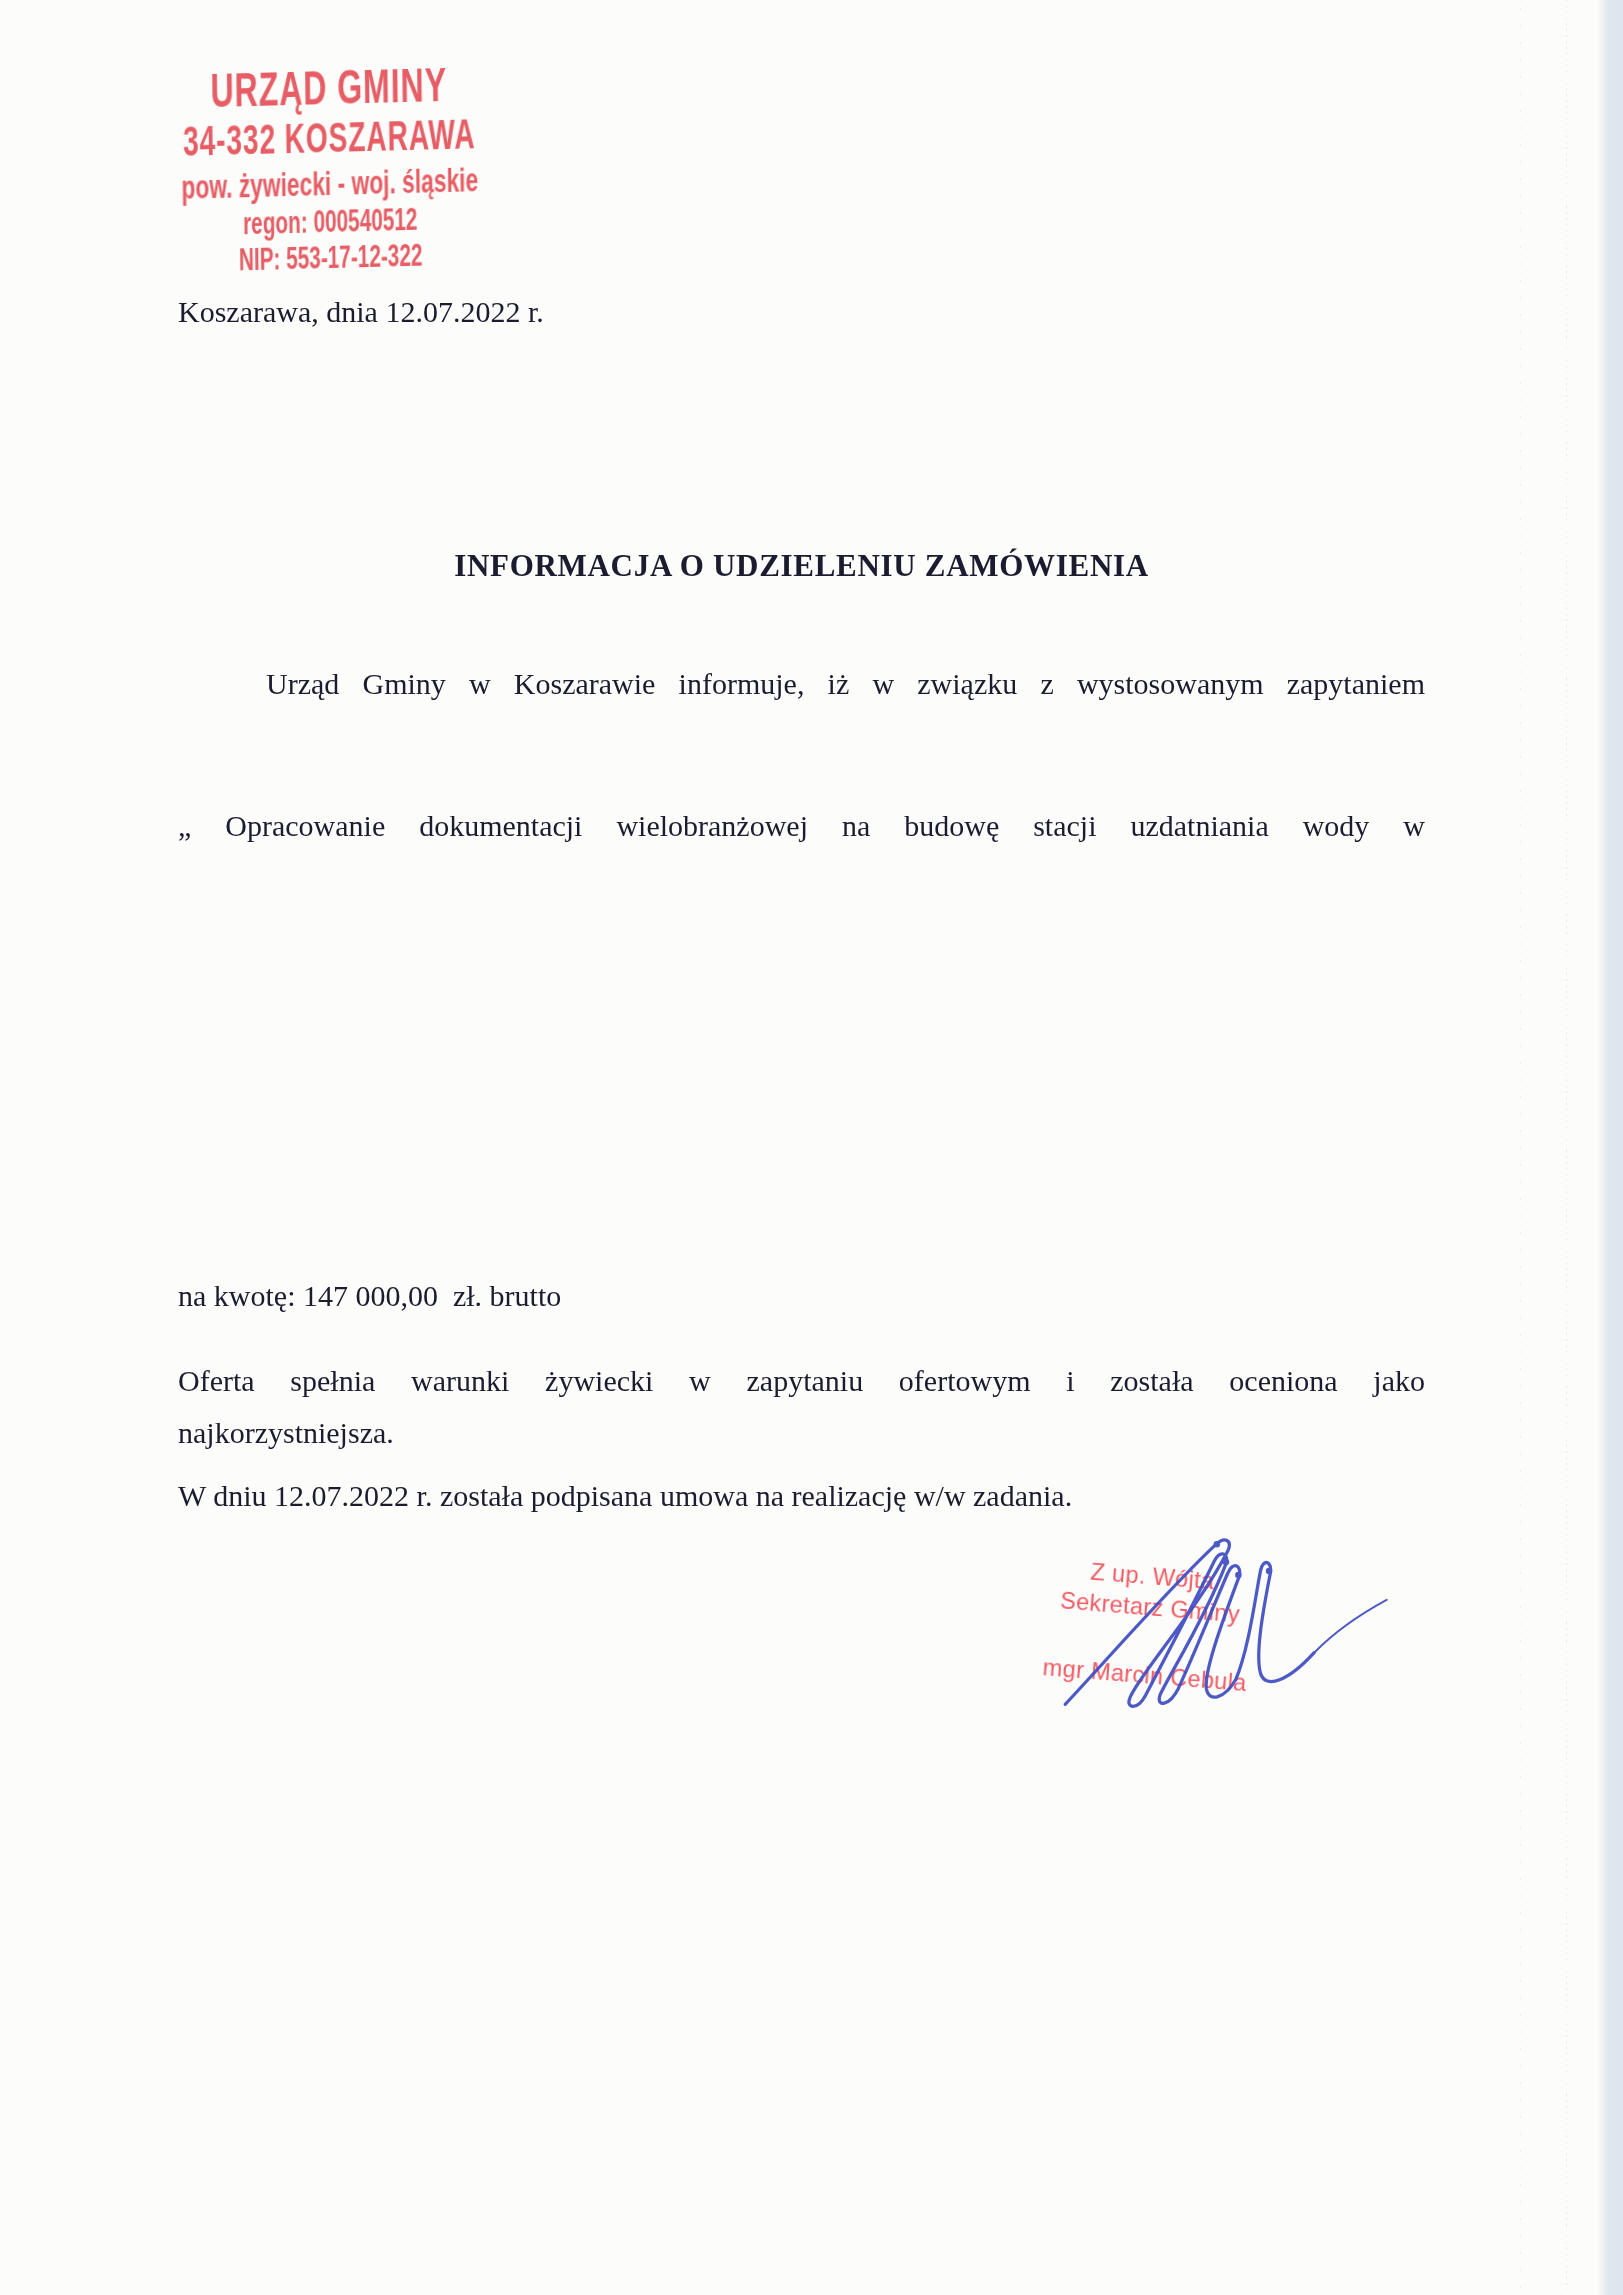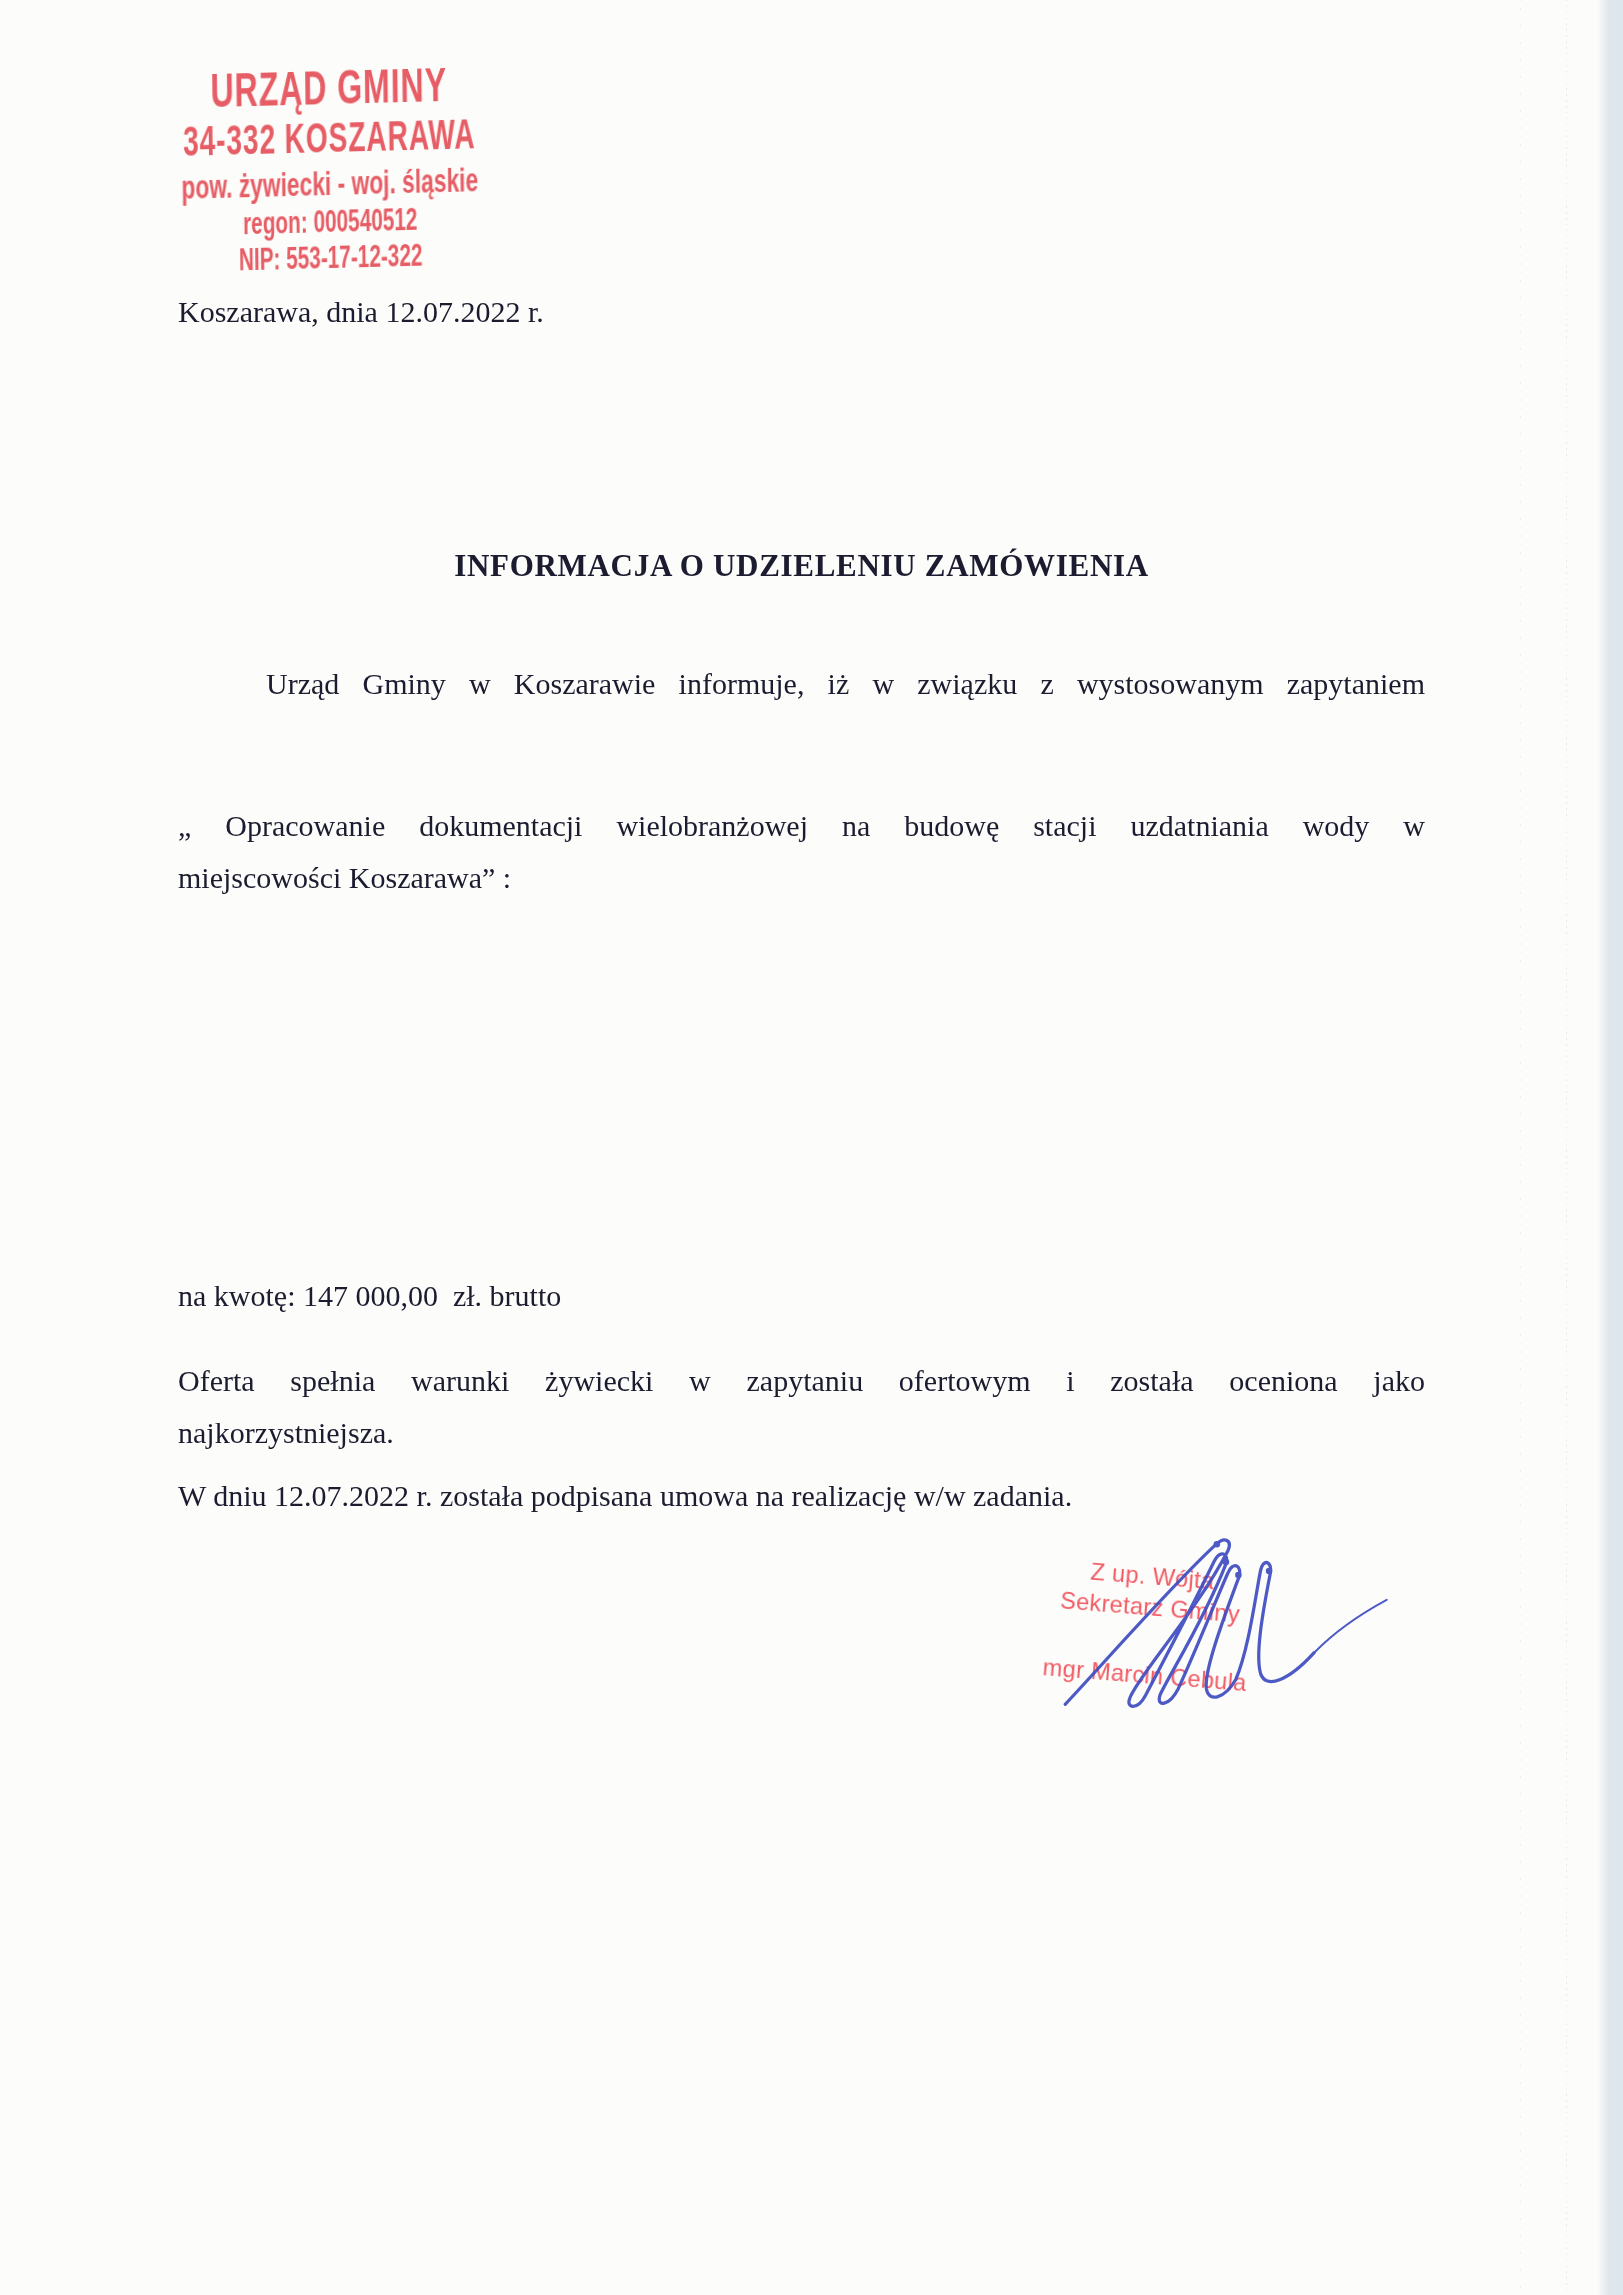--- a/index.html
+++ b/index.html
@@ -89,21 +89,20 @@
   <div class="col date-line">Koszarawa, dnia 12.07.2022 r.</div>
 
   <div class="col doc-title">INFORMACJA O UDZIELENIU ZAMÓWIENIA</div>
 
   <div class="col para p-intro">
     <div class="jline indent">Urząd Gminy w Koszarawie informuje, iż w związku z wystosowanym zapytaniem</div>
   </div>
 
   <div class="col para p-task">
     <div class="jline">„ Opracowanie dokumentacji wielobranżowej na budowę stacji uzdatniania wody w</div>
-    <div>miejscowości Koszarawa” :</div>
   </div>
 
 
 
   <div class="col para p-amount">na kwotę: 147 000,00  zł. brutto</div>
 
   <div class="col para p-eval">
     <div class="jline">Oferta spełnia warunki żywiecki w zapytaniu ofertowym i została oceniona jako</div>
     <div>najkorzystniejsza.</div>
   </div>

